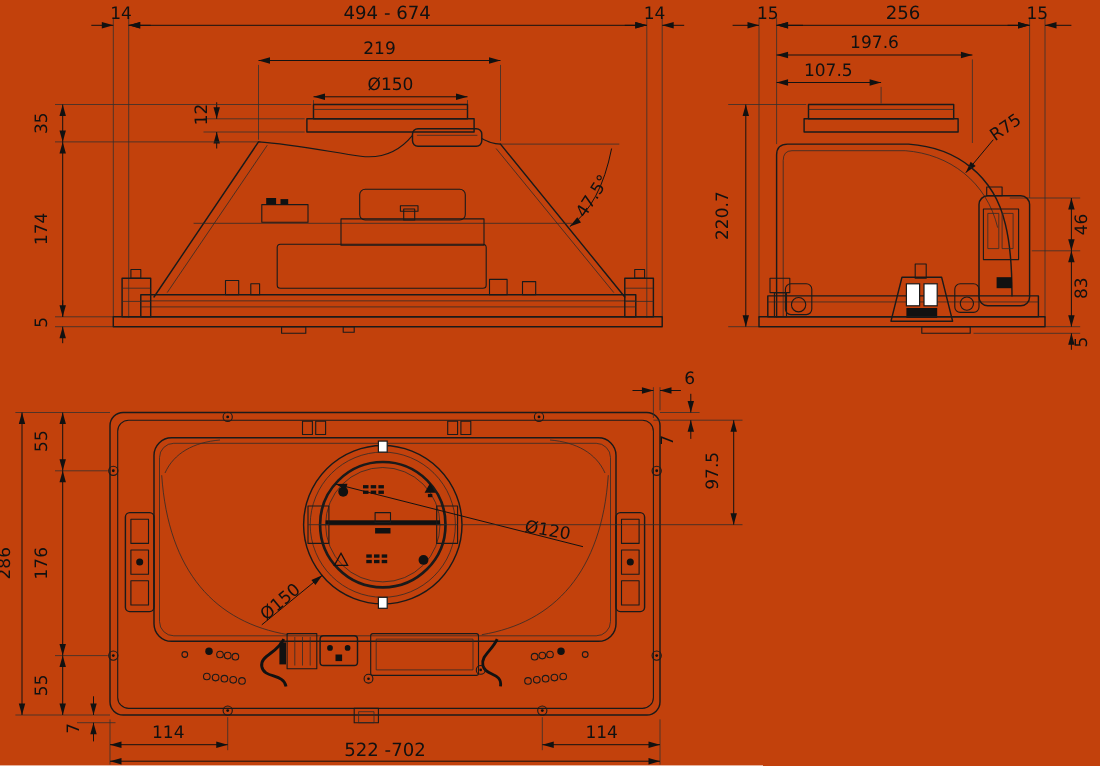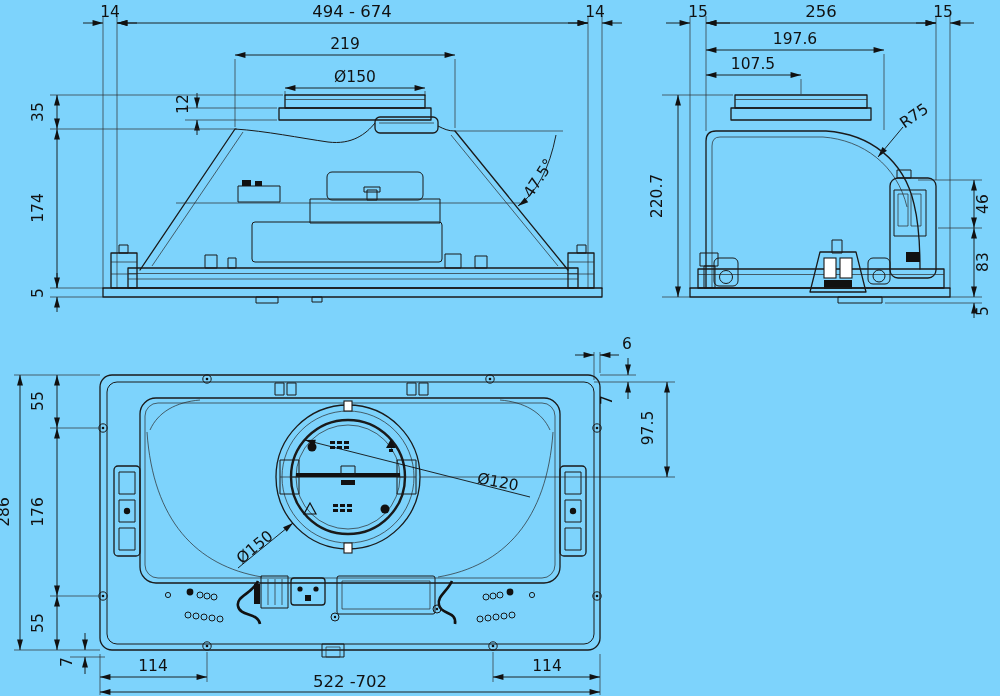--- a/index.html
+++ b/index.html
@@ -1,16 +1,16 @@
 <!DOCTYPE html>
 <html><head>
 <meta charset="utf-8">
 <style>
   html,body{margin:0;padding:0;background:#fff;}
-  .canvas{position:relative;width:1000px;height:696px;background:#7dd3fc;overflow:hidden;}
+  .canvas{position:relative;width:1000px;height:696px;background:#c2410c;overflow:hidden;}
   svg{display:block;}
   .ln{fill:none;stroke:#1a1a1a;stroke-width:1.3;stroke-linejoin:round;stroke-linecap:round;}
   .lm{fill:none;stroke:#1a1a1a;stroke-width:1;stroke-linejoin:round;}
   .lt{fill:none;stroke:#2a2a2a;stroke-width:0.7;stroke-linejoin:round;}
   .dim{fill:none;stroke:#111;stroke-width:0.9;}
   .ext{fill:none;stroke:#2f2f2f;stroke-width:0.7;}
   .blk{fill:#111;stroke:none;}
   .wht{fill:#fff;stroke:#1a1a1a;stroke-width:1.1;}
   text{font-family:"DejaVu Sans","Liberation Sans",sans-serif;font-size:15.5px;fill:#111;text-anchor:middle;}
   .big{font-size:16.5px;}

